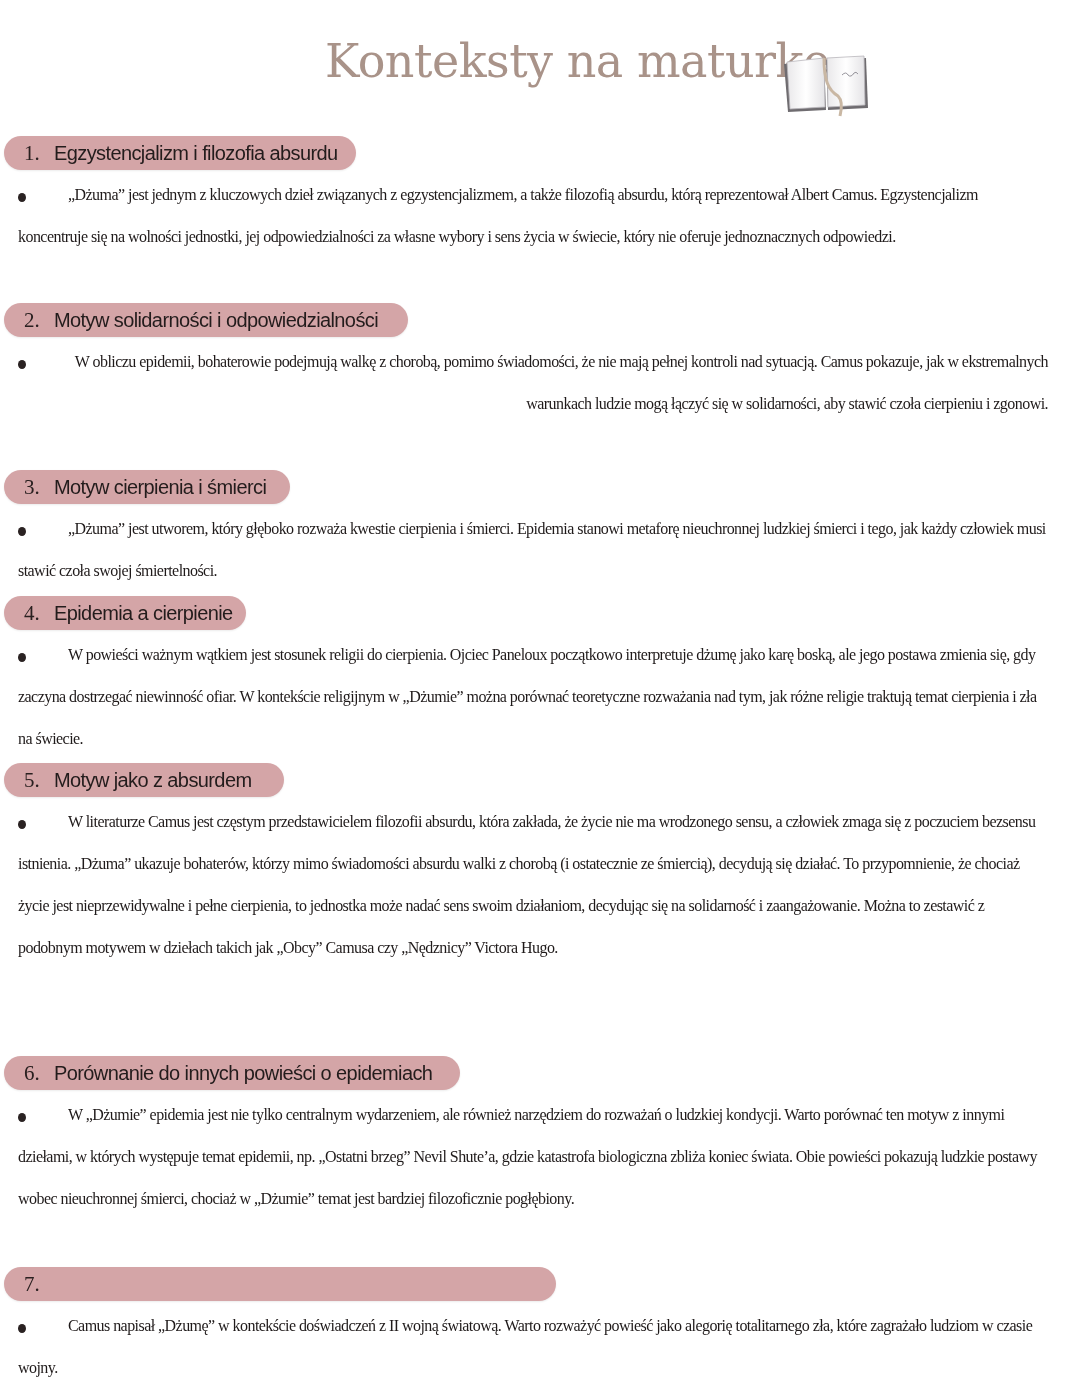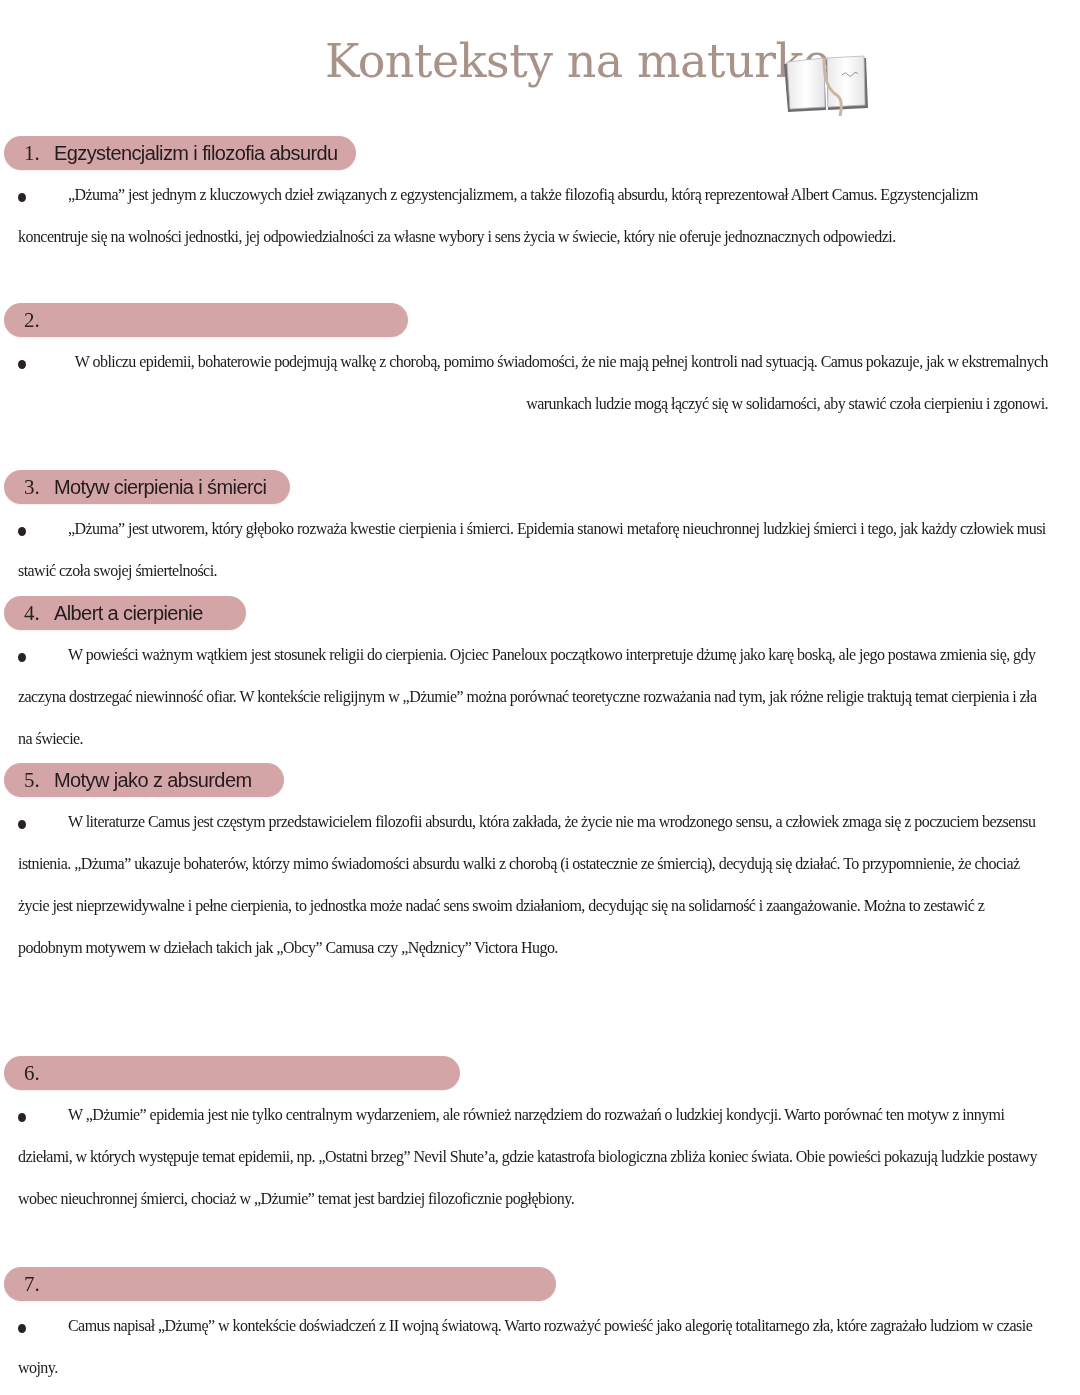--- a/index.html
+++ b/index.html
@@ -67,55 +67,57 @@
     <span class="num">1.</span>
     <span class="heading">Egzystencjalizm i filozofia absurdu</span>
   </div>
   <span class="bullet" style="top:57px;"></span>
   <p class="para" style="top:38px;">„Dżuma” jest jednym z kluczowych dzieł związanych z egzystencjalizmem, a także filozofią absurdu, którą reprezentował Albert Camus. Egzystencjalizm koncentruje się na wolności jednostki, jej odpowiedzialności za własne wybory i sens życia w świecie, który nie oferuje jednoznacznych odpowiedzi.</p>
 </div>
 
 <div class="section" style="top:303px;">
   <div class="pill" style="width:404px;">
     <span class="num">2.</span>
+    <span class="heading">Motyw solidarności i odpowiedzialności</span>
   </div>
   <span class="bullet" style="top:57px;"></span>
   <p class="para" style="top:38px;text-align:right;">W obliczu epidemii, bohaterowie podejmują walkę z chorobą, pomimo świadomości, że nie mają pełnej kontroli nad sytuacją. Camus pokazuje, jak w ekstremalnych warunkach ludzie mogą łączyć się w solidarności, aby stawić czoła cierpieniu i zgonowi.</p>
 </div>
 
 <div class="section" style="top:470px;">
   <div class="pill" style="width:286px;">
     <span class="num">3.</span>
     <span class="heading">Motyw cierpienia i śmierci</span>
   </div>
   <span class="bullet" style="top:57px;"></span>
   <p class="para" style="top:38px;">„Dżuma” jest utworem, który głęboko rozważa kwestie cierpienia i śmierci. Epidemia stanowi metaforę nieuchronnej ludzkiej śmierci i tego, jak każdy człowiek musi stawić czoła swojej śmiertelności.</p>
 </div>
 
 <div class="section" style="top:596px;">
   <div class="pill" style="width:242px;">
     <span class="num">4.</span>
-    <span class="heading">Albert a cierpienie</span>
+    <span class="heading">Epidemia a cierpienie</span>
   </div>
   <span class="bullet" style="top:57px;"></span>
   <p class="para" style="top:38px;">W powieści ważnym wątkiem jest stosunek religii do cierpienia. Ojciec Paneloux początkowo interpretuje dżumę jako karę boską, ale jego postawa zmienia się, gdy zaczyna dostrzegać niewinność ofiar. W kontekście religijnym w „Dżumie” można porównać teoretyczne rozważania nad tym, jak różne religie traktują temat cierpienia i zła na świecie.</p>
 </div>
 
 <div class="section" style="top:763px;">
   <div class="pill" style="width:280px;">
     <span class="num">5.</span>
     <span class="heading">Motyw jako z absurdem</span>
   </div>
   <span class="bullet" style="top:57px;"></span>
   <p class="para" style="top:38px;">W literaturze Camus jest częstym przedstawicielem filozofii absurdu, która zakłada, że życie nie ma wrodzonego sensu, a człowiek zmaga się z poczuciem bezsensu istnienia. „Dżuma” ukazuje bohaterów, którzy mimo świadomości absurdu walki z chorobą (i ostatecznie ze śmiercią), decydują się działać. To przypomnienie, że chociaż życie jest nieprzewidywalne i pełne cierpienia, to jednostka może nadać sens swoim działaniom, decydując się na solidarność i zaangażowanie. Można to zestawić z podobnym motywem w dziełach takich jak „Obcy” Camusa czy „Nędznicy” Victora Hugo.</p>
 </div>
 
 <div class="section" style="top:1056px;">
   <div class="pill" style="width:456px;">
     <span class="num">6.</span>
+    <span class="heading">Porównanie do innych powieści o epidemiach</span>
   </div>
   <span class="bullet" style="top:57px;"></span>
   <p class="para" style="top:38px;">W „Dżumie” epidemia jest nie tylko centralnym wydarzeniem, ale również narzędziem do rozważań o ludzkiej kondycji. Warto porównać ten motyw z innymi dziełami, w których występuje temat epidemii, np. „Ostatni brzeg” Nevil Shute’a, gdzie katastrofa biologiczna zbliża koniec świata. Obie powieści pokazują ludzkie postawy wobec nieuchronnej śmierci, chociaż w „Dżumie” temat jest bardziej filozoficznie pogłębiony.</p>
 </div>
 
 <div class="section" style="top:1267px;">
   <div class="pill" style="width:552px;">
     <span class="num">7.</span>
   </div>
   <span class="bullet" style="top:57px;"></span>

